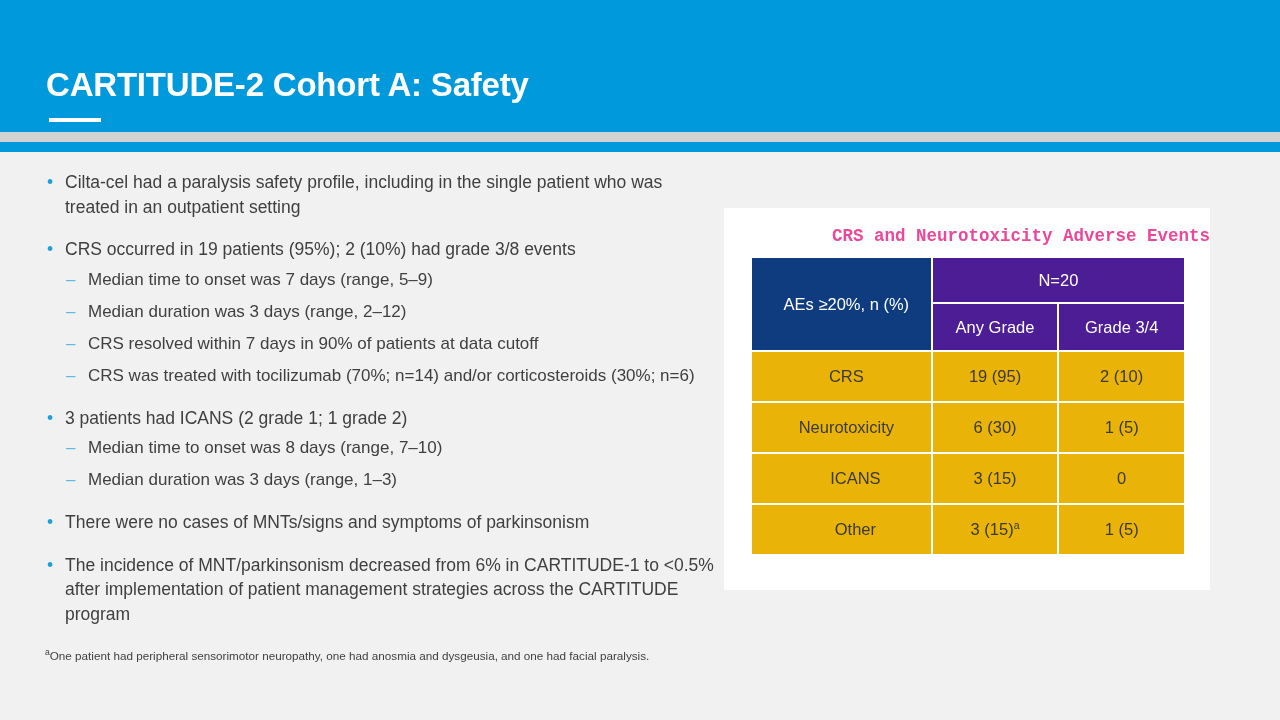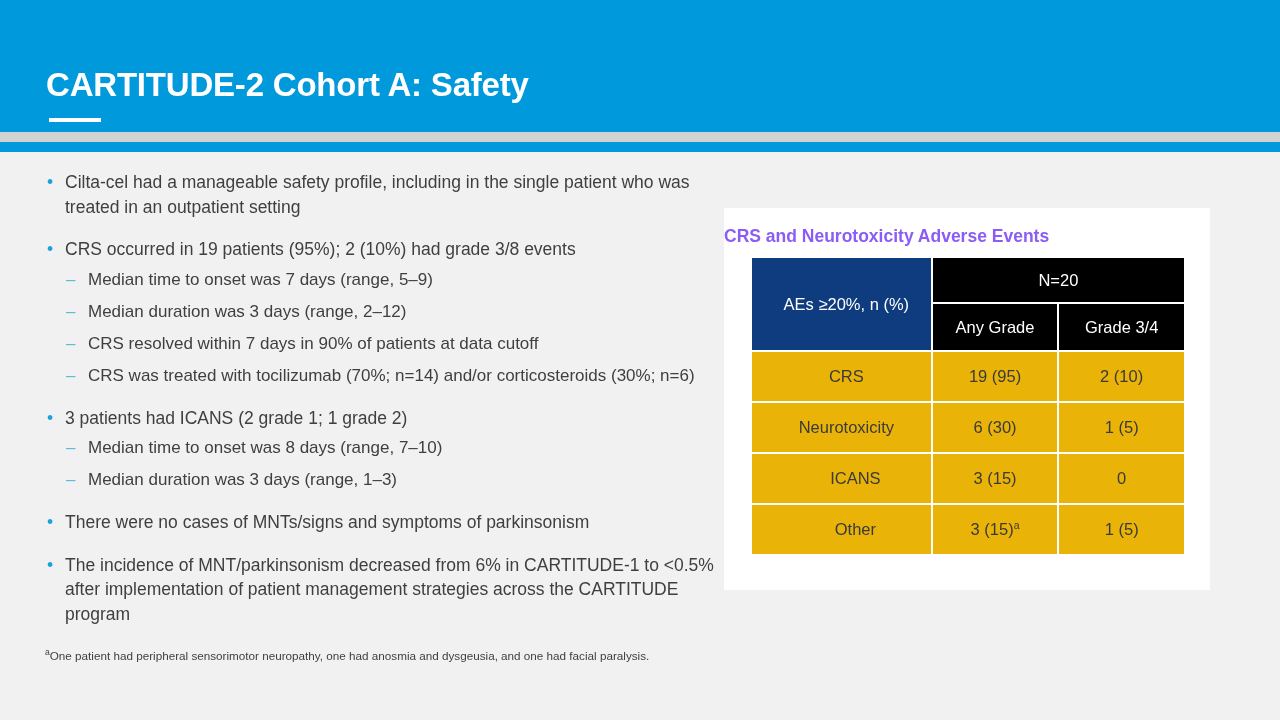--- a/index.html
+++ b/index.html
@@ -119,46 +119,47 @@
   .table-panel {
     position: absolute;
     left: 724px;
     top: 208px;
     width: 486px;
     height: 382px;
     background: #ffffff;
   }
 
   .table-title {
-    text-align: left;
+    text-align: right;
     font-size: 17.5px;
     font-weight: bold;
-    color: #8b5cf6;
+    color: #ec4899;
     padding-top: 18px;
+    font-family: Liberation Mono, monospace;
   }
 
   .ae-table {
     position: absolute;
     left: 26px;
     top: 48px;
     width: 436px;
     border-collapse: separate;
     border-spacing: 2px;
   }
 
   .ae-table th, .ae-table td {
     padding: 0;
     font-size: 16.5px;
     font-weight: normal;
     text-align: center;
     vertical-align: middle;
   }
 
   .th-navy {
-    background: #000000;
+    background: #4c1d95;
     color: #ffffff;
     font-weight: bold;
     font-size: 16px;
   }
 
   .th-stub {
     background: #0e3c7e;
     color: #ffffff;
     font-weight: bold;
     font-size: 16.5px;
@@ -203,21 +204,21 @@
 <div class="header-band">
   <div class="slide-title">CARTITUDE-2 Cohort A: Safety</div>
   <div class="title-accent"></div>
 </div>
 <div class="header-divider"></div>
 
 <div class="content-col">
 
   <div class="bullet-l1 gap-after">
     <span class="marker">•</span>
-    <span>Cilta-cel had a manageable safety profile, including in the single patient who was treated in an outpatient setting</span>
+    <span>Cilta-cel had a paralysis safety profile, including in the single patient who was treated in an outpatient setting</span>
   </div>
 
   <div class="bullet-l1 gap-tight">
     <span class="marker">•</span>
     <span>CRS occurred in 19 patients (95%); 2 (10%) had grade 3/8 events</span>
   </div>
 
   <div class="bullet-l2">
     <span class="marker">–</span>
     <span>Median time to onset was 7 days (range, 5–9)</span>

